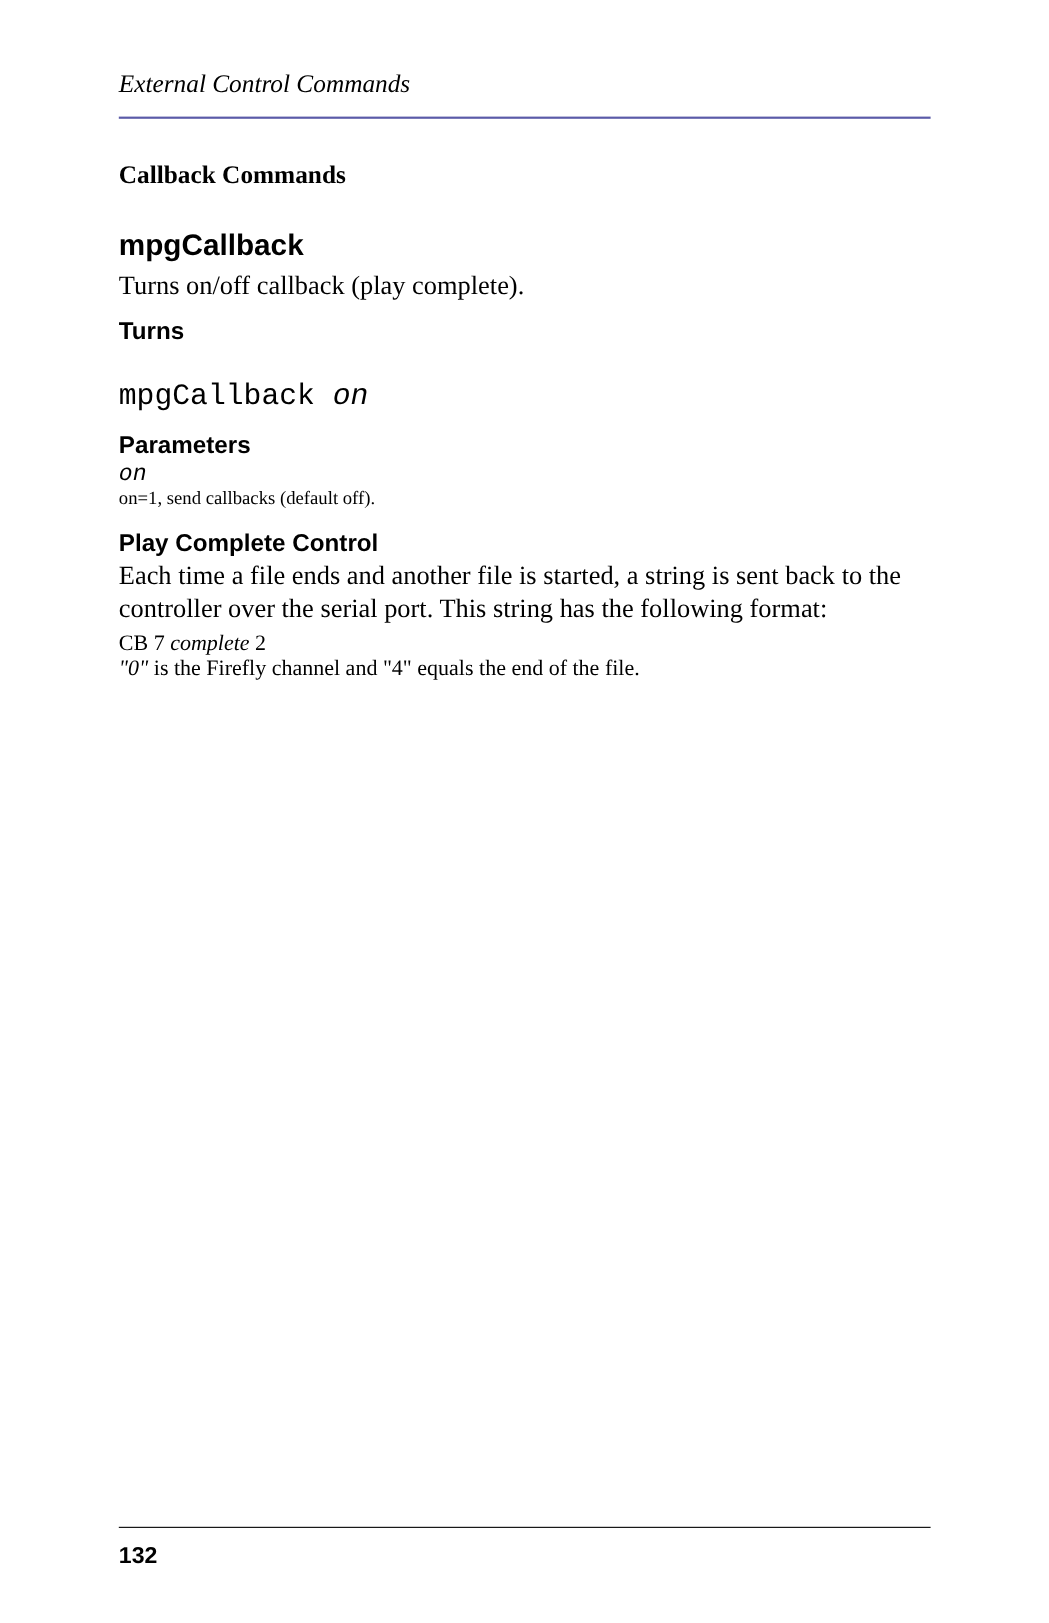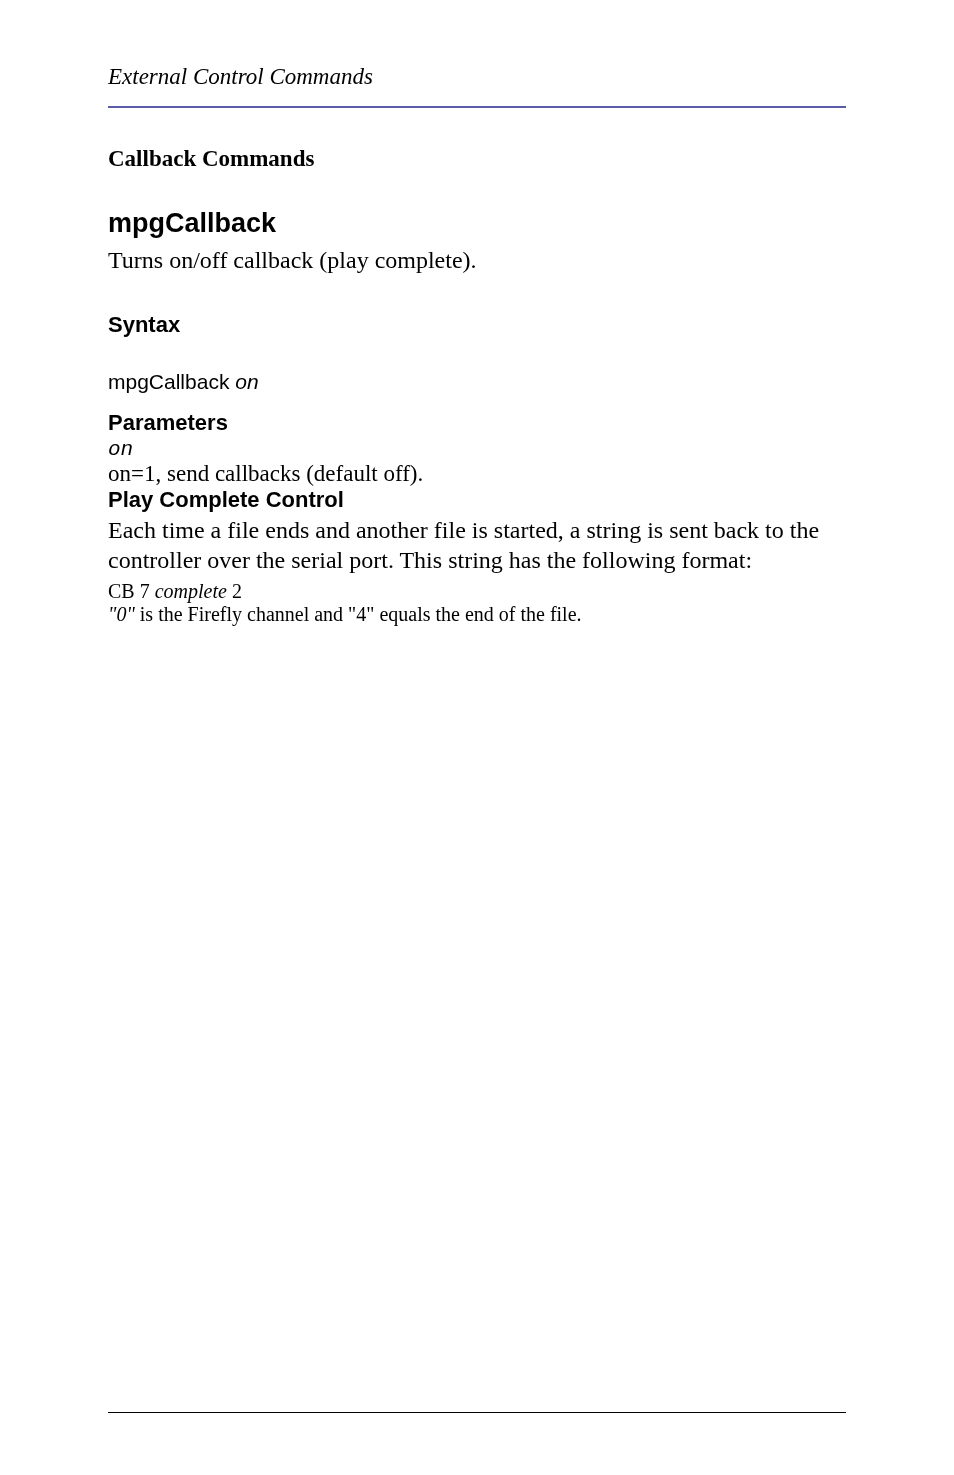--- a/index.html
+++ b/index.html
@@ -33,48 +33,49 @@
   }
   .h2 {
     font-family: Arial, Helvetica, sans-serif;
     font-size: 27px;
     font-weight: bold;
     margin-bottom: 6px;
   }
   .body-text {
     font-size: 24px;
     line-height: 1.28;
-    margin-bottom: 36px;
+    margin-bottom: 12px;
   }
   .h3 {
     font-family: Arial, Helvetica, sans-serif;
     font-size: 22px;
     font-weight: bold;
     margin-bottom: 2px;
   }
   .code-line {
-    font-family: Liberation Sans, sans-serif;
-    font-size: 21px;
+    font-family: Liberation Mono, monospace;
+    font-size: 27px;
     margin-bottom: 16px;
     margin-top: 32px;
   }
   .code-normal {
     font-style: normal;
   }
   .code-italic {
     font-style: italic;
   }
   .param-name {
     font-family: "Courier New", Courier, monospace;
     font-style: italic;
     font-size: 21px;
     margin-bottom: 0px;
   }
   .param-desc {
-    font-size: 23px;
+    font-size: 17px;
+    margin-bottom: 18px;
   }
   .callback-example {
     font-size: 20px;
     margin-bottom: 0px;
   }
   .callback-example .cb-italic {
     font-style: italic;
   }
   .callback-note {
     font-size: 20px;
@@ -104,33 +105,34 @@
 <body>
 
 <div class="running-header">External Control Commands</div>
 <hr class="header-rule">
 
 <div class="h1">Callback Commands</div>
 
 <div class="h2">mpgCallback</div>
 <div class="body-text">Turns on/off callback (play complete).</div>
 
-<div class="h3">Syntax</div>
+<div class="h3">Turns</div>
 <div class="code-line">
   <span class="code-normal">mpgCallback </span><span class="code-italic">on</span>
 </div>
 
 <div class="h3">Parameters</div>
 <div class="param-name">on</div>
 <div class="param-desc">on=1, send callbacks (default off).</div>
 
 <div class="h3">Play Complete Control</div>
 <div class="body-text" style="margin-bottom:4px;">Each time a file ends and another file is started, a string is sent back to the controller over the serial port. This string has the following format:</div>
 <div class="callback-example">
   <span>CB 7 </span><span class="cb-italic">complete</span><span> 2</span>
 </div>
 <div class="callback-note">
   <span> </span><span class="note-italic">"0"</span><span> is the Firefly channel and "4" equals the end of the file.</span>
 </div>
 
 <div class="footer">
   <hr class="footer-rule">
+  <div class="page-number">132</div>
 </div>
 
 </body></html>

